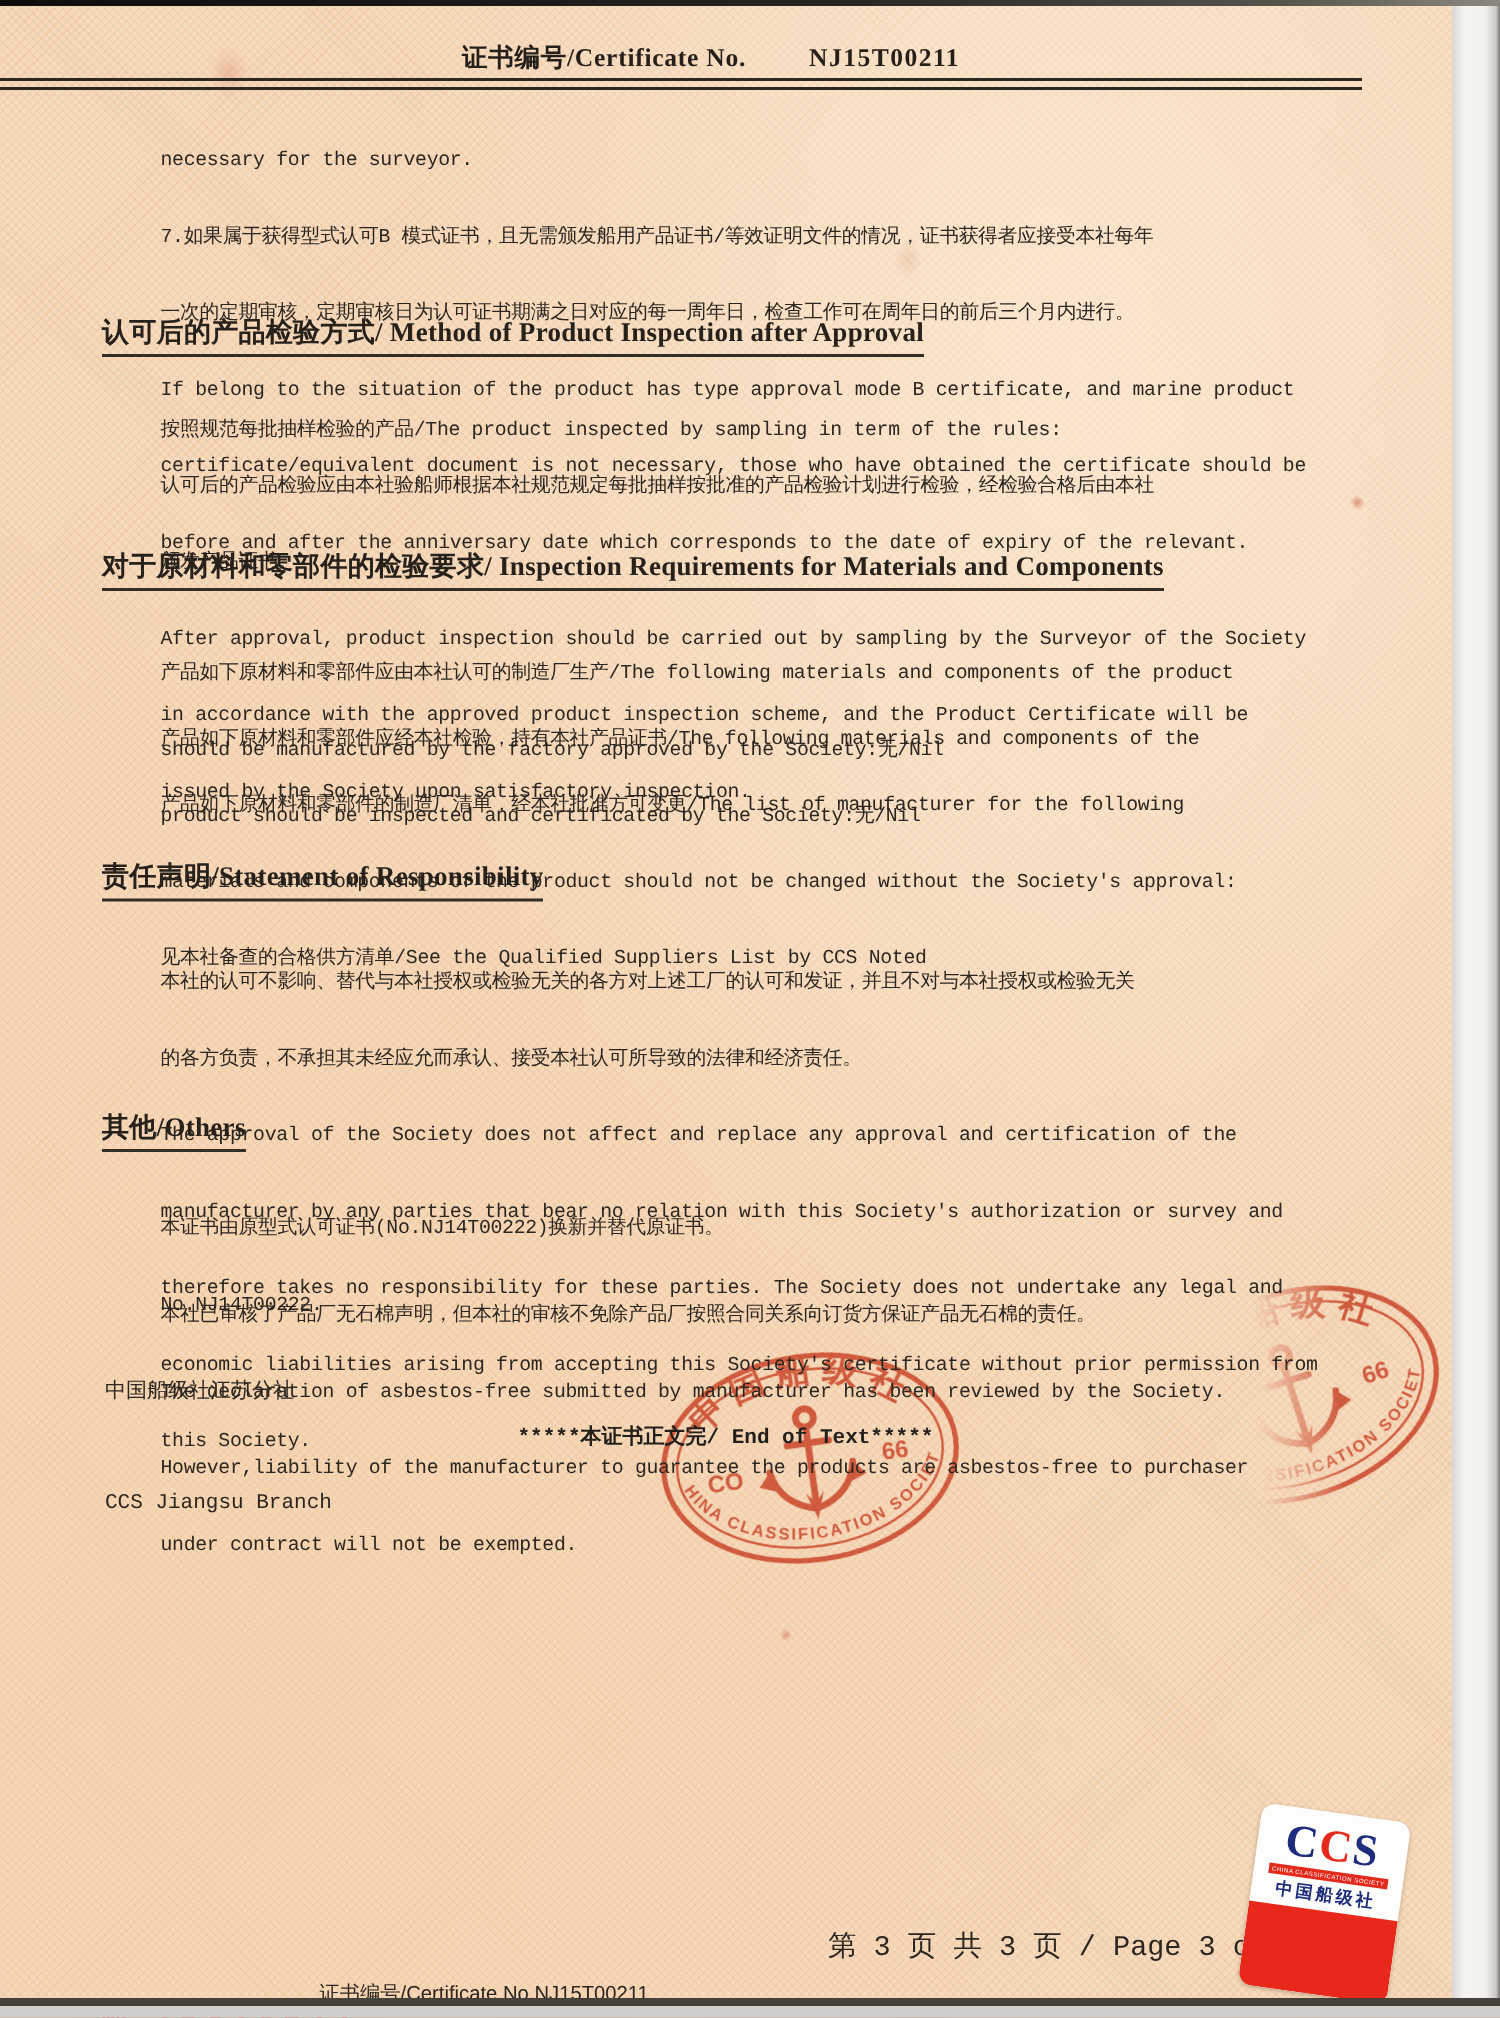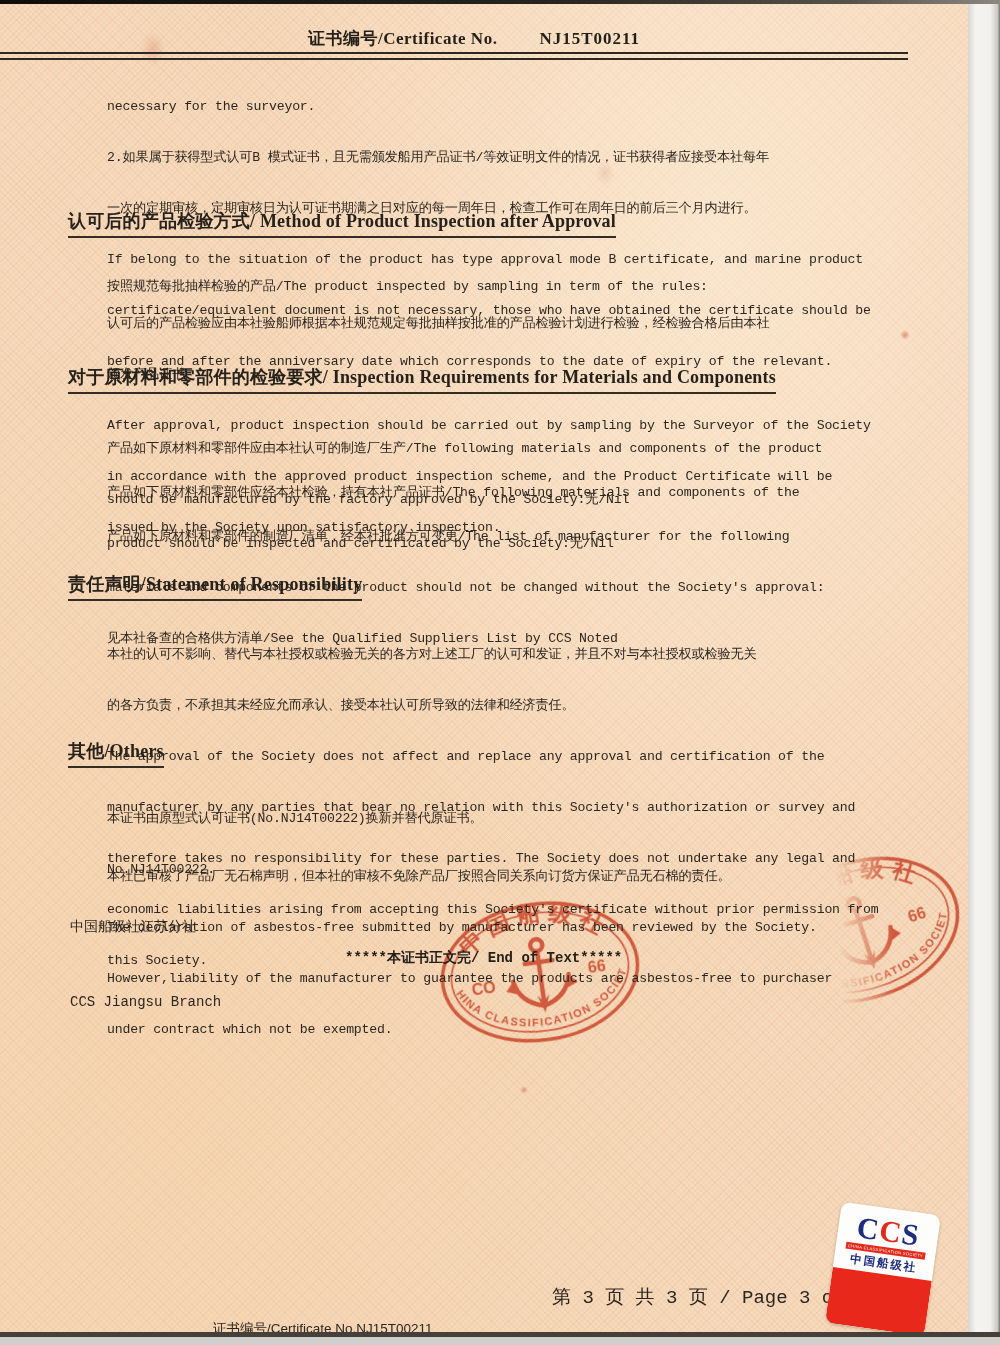--- a/index.html
+++ b/index.html
@@ -85,21 +85,21 @@
   <div class="stain" style="left:140px;top:32px;width:26px;height:34px;background:radial-gradient(rgba(195,70,45,.20),rgba(195,70,45,0) 70%);"></div>
   <div class="stain" style="left:900px;top:330px;width:10px;height:10px;background:radial-gradient(rgba(190,55,35,.45),rgba(190,55,35,0) 70%);"></div>
   <div class="stain" style="left:520px;top:1086px;width:8px;height:8px;background:radial-gradient(rgba(190,55,35,.4),rgba(190,55,35,0) 70%);"></div>
   <div class="stain" style="left:595px;top:160px;width:20px;height:26px;background:radial-gradient(rgba(180,90,50,.14),rgba(180,90,50,0) 70%);"></div>
 
   <div class="hdr"><span>证书编号/Certificate No.</span><span class="num">NJ15T00211</span></div>
   <div class="dbl-rule"></div>
 
   <div class="blk" style="top:64px">
     <div class="ln">necessary for the surveyor.</div>
-    <div class="ln">2.如果属于获得型式认可B 模式证书，且无需颁发船用产品证书/等效证明文件的情况，证书获得者应接受本社每年</div>
+    <div class="ln">7.如果属于获得型式认可B 模式证书，且无需颁发船用产品证书/等效证明文件的情况，证书获得者应接受本社每年</div>
     <div class="ln">一次的定期审核，定期审核日为认可证书期满之日对应的每一周年日，检查工作可在周年日的前后三个月内进行。</div>
     <div class="ln">If belong to the situation of the product has type approval mode B certificate, and marine product</div>
     <div class="ln">certificate/equivalent document is not necessary, those who have obtained the certificate should be</div>
     <div class="ln">before and after the anniversary date which corresponds to the date of expiry of the relevant.</div>
   </div>
 
   <div class="sec-head" style="top:209px">认可后的产品检验方式/ Method of Product Inspection after Approval</div>
   <div class="blk" style="top:244px">
     <div class="ln">按照规范每批抽样检验的产品/The product inspected by sampling in term of the rules:</div>
   </div>
@@ -139,21 +139,21 @@
 
   <div class="sec-head" style="top:739px">其他/Others</div>
   <div class="blk" style="top:776px">
     <div class="ln">本证书由原型式认可证书(No.NJ14T00222)换新并替代原证书。</div>
     <div class="ln">No.NJ14T00222.</div>
   </div>
   <div class="blk" style="top:834px">
     <div class="ln">本社已审核了产品厂无石棉声明，但本社的审核不免除产品厂按照合同关系向订货方保证产品无石棉的责任。</div>
     <div class="ln">The declaration of asbestos-free submitted by manufacturer has been reviewed by the Society.</div>
     <div class="ln">However,liability of the manufacturer to guarantee the products are asbestos-free to purchaser</div>
-    <div class="ln">under contract which not be exempted.</div>
+    <div class="ln">under contract will not be exempted.</div>
   </div>
 
   <div class="signoff" style="top:918px">中国船级社江苏分社</div>
   <div class="signoff" style="top:994px">CCS Jiangsu Branch</div>
   <div class="endtext">*****本证书正文完/ End of Text*****</div>
 
   <svg class="stamp stamp-center" width="204" height="144" viewBox="-102 -72 204 144">
     <defs>
       <path id="tp-top" d="M -74 -16 A 80 56 0 0 1 74 -16" fill="none"></path>
       <path id="tp-bot" d="M -86 10 A 90 62 0 0 0 86 10" fill="none"></path>

